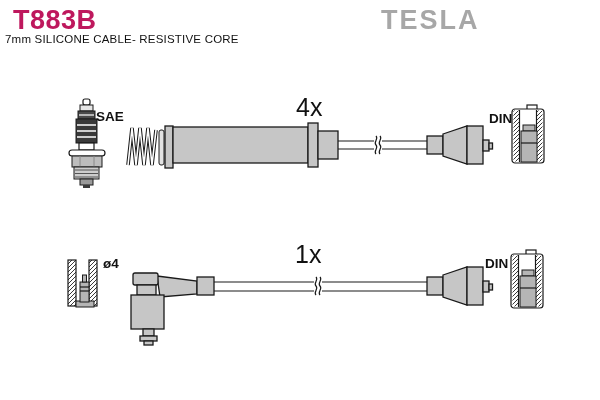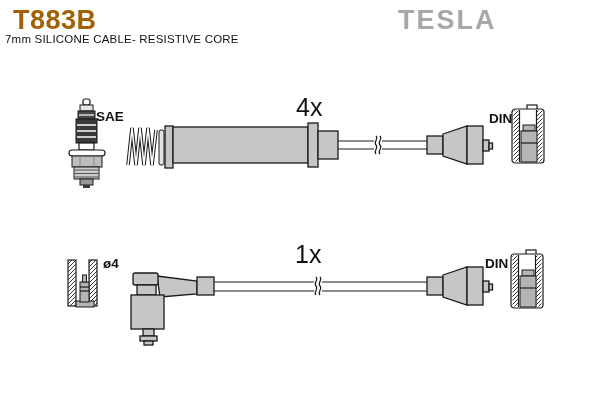--- a/index.html
+++ b/index.html
@@ -2,28 +2,28 @@
 <html><head>
 <meta charset="utf-8">
 <style>
   html,body{margin:0;padding:0;background:#fff;}
   .page{
     position:relative;width:600px;height:400px;background:#ffffff;
     font-family:"Liberation Sans",sans-serif;overflow:hidden;
   }
   .part-number{
     position:absolute;left:13px;top:5px;font-size:27px;font-weight:bold;
-    color:#a16207;letter-spacing:0.5px;
+    color:#be185d;letter-spacing:0.5px;
   }
   .subtitle{
     position:absolute;left:5px;top:33px;font-size:11.5px;color:#111;
     letter-spacing:0.2px;
   }
   .brand{
-    position:absolute;left:398px;top:5px;font-size:27px;font-weight:bold;
+    position:absolute;left:381px;top:5px;font-size:27px;font-weight:bold;
     color:#a7a7a7;letter-spacing:2px;
   }
   svg{position:absolute;left:0;top:0;}
   svg text{font-family:"Liberation Sans",sans-serif;fill:#111;}
   .lbl-small{font-size:13.5px;font-weight:bold;}
   .lbl-qty{font-size:25px;font-weight:normal;}
   .metal{fill:#c6c6c6;stroke:#1a1a1a;stroke-width:1.3;}
   .shellw{fill:#ffffff;stroke:#1a1a1a;stroke-width:1.2;}
   .term{fill:#b5b5b5;stroke:#1a1a1a;stroke-width:1;}
   .oline{stroke:#1a1a1a;stroke-width:1.2;fill:none;}

